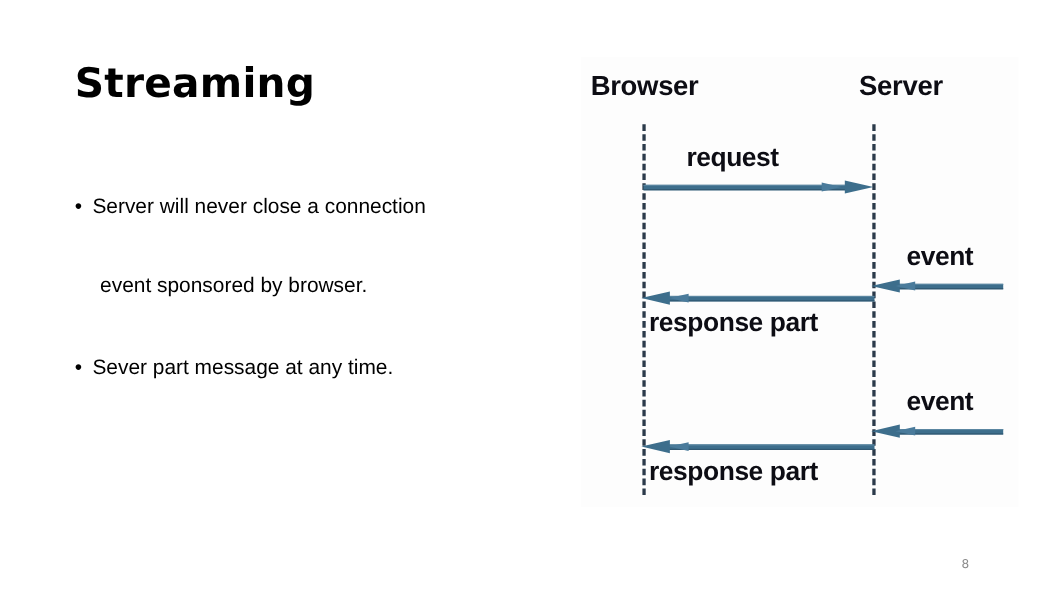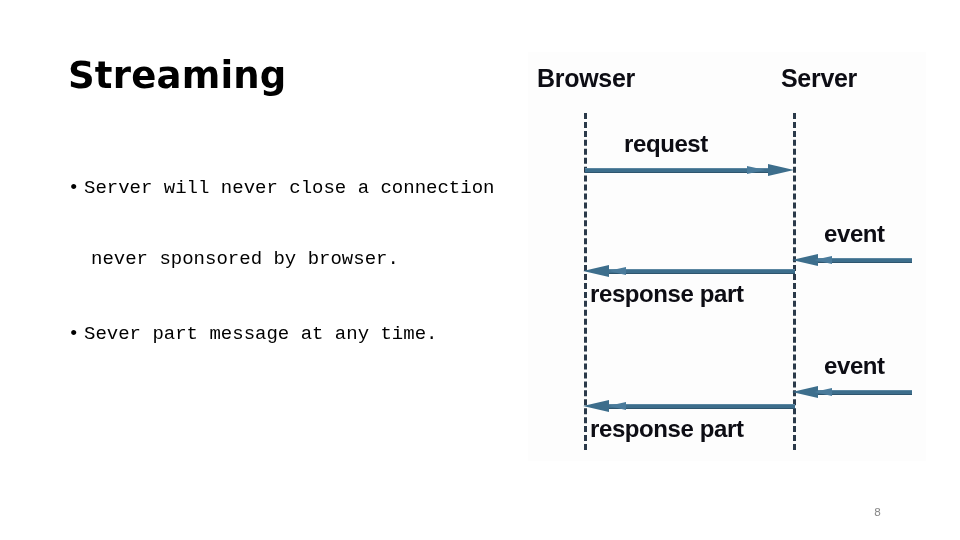--- a/index.html
+++ b/index.html
@@ -34,21 +34,21 @@
     letter-spacing: 0.2px;
     white-space: nowrap;
     font-family: "DejaVu Sans", sans-serif;
     line-height: 1.1;
   }
 
   .bullet-block {
     position: absolute;
     color: #000000;
     font-size: 19px;
-    font-family: Liberation Mono, monospace;
+    font-family: Liberation Sans, sans-serif;
     font-weight: 400;
     white-space: nowrap;
     line-height: 1.35;
   }
   #bullet-1 { left: 68px; top: 176px; }
   #bullet-1-cont { left: 91px; top: 247px; }
   #bullet-2 { left: 68px; top: 322px; }
 
   .bullet-dot {
     display: inline-block;
@@ -150,21 +150,21 @@
 
 <div id="slide">
 
   <div id="title">Streaming</div>
 
   <div class="bullet-block" id="bullet-1">
     <span class="bullet-dot">•</span><span>Server will never close a connection</span>
   </div>
 
   <div class="bullet-block" id="bullet-1-cont">
-    <span>never sponsored by browser.</span>
+    <span>event sponsored by browser.</span>
   </div>
 
   <div class="bullet-block" id="bullet-2">
     <span class="bullet-dot">•</span><span>Sever part message at any time.</span>
   </div>
 
   <div id="page-number">8</div>
 
   <div id="diagram">
 

